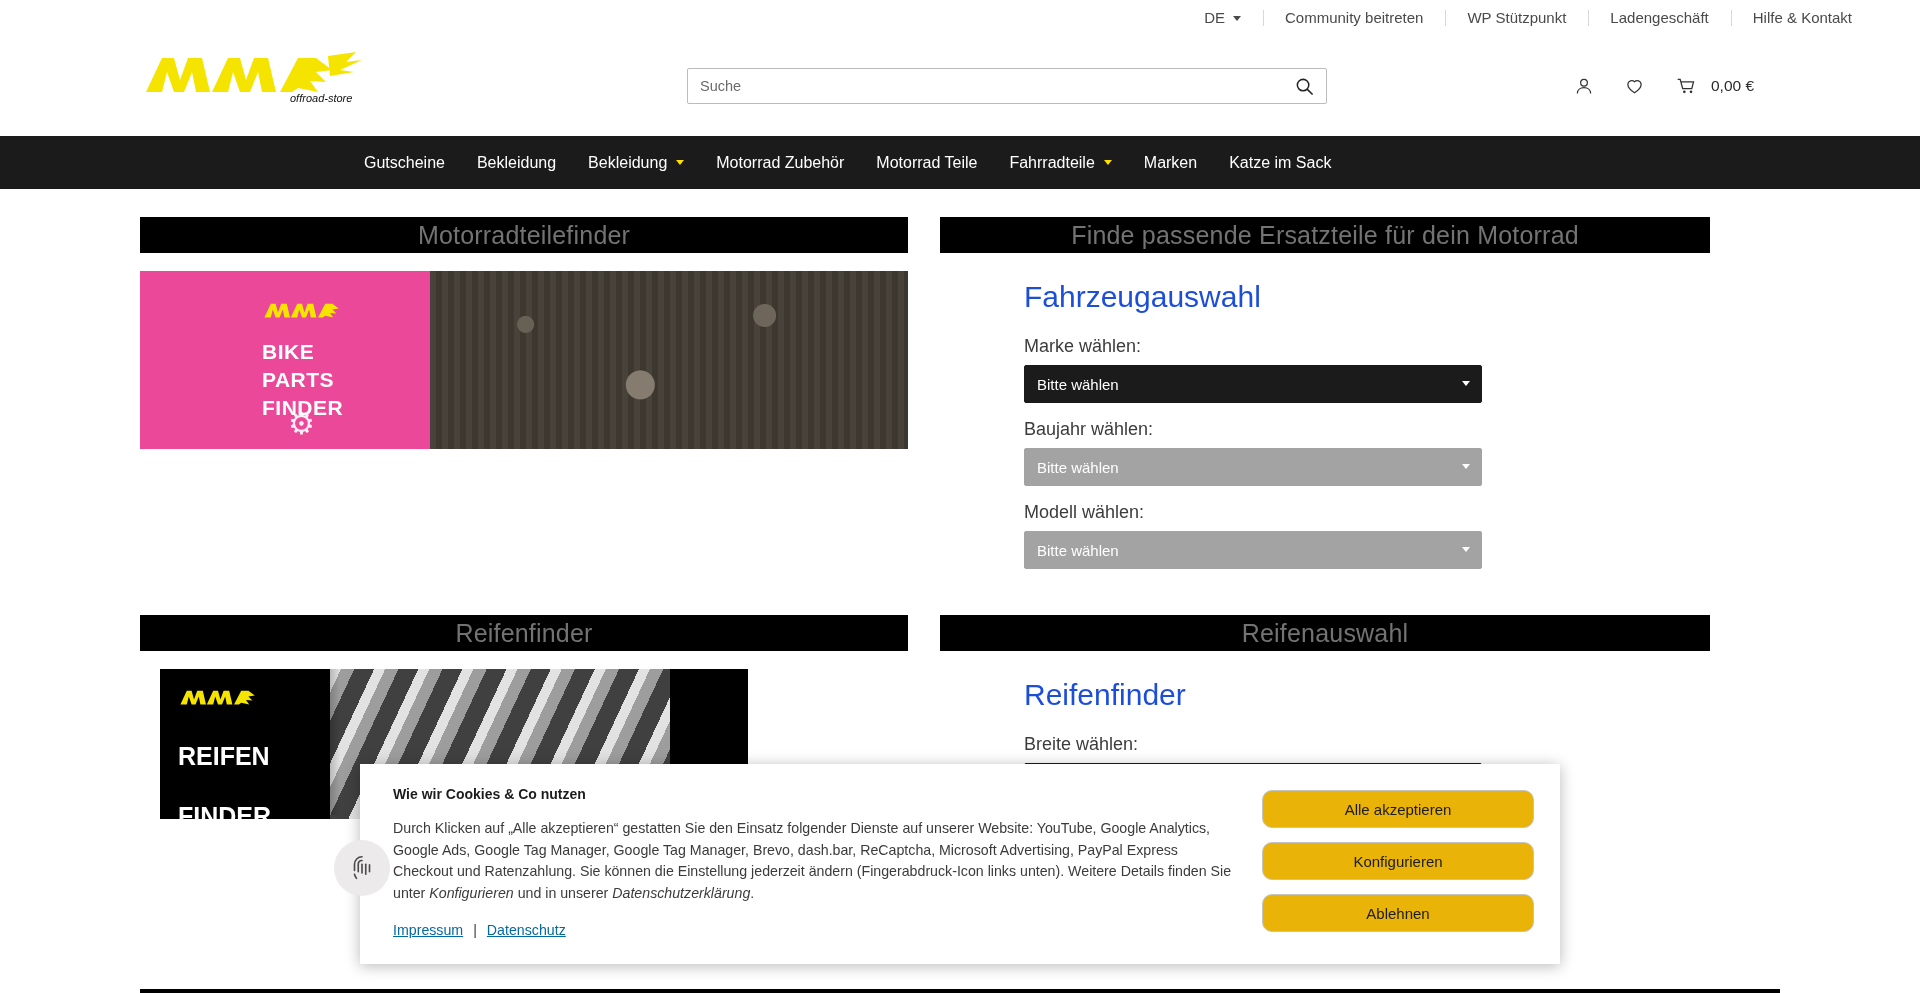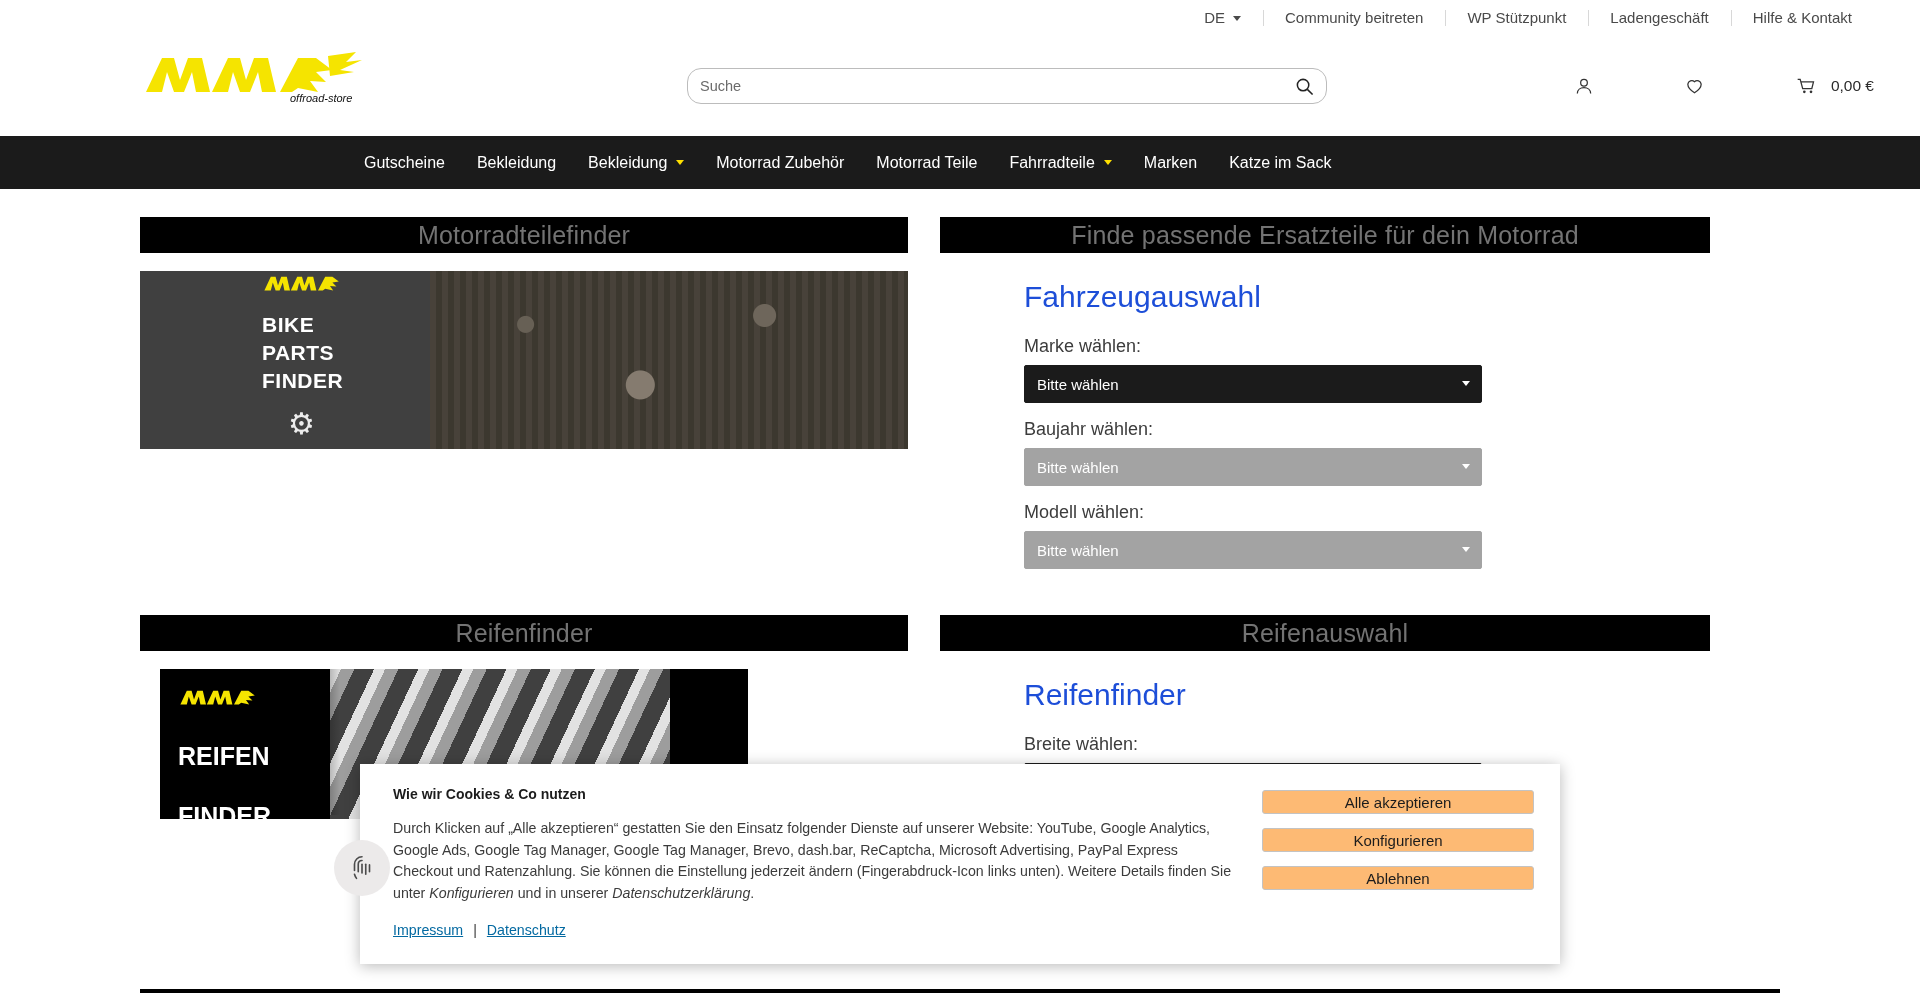--- a/index.html
+++ b/index.html
@@ -79,21 +79,21 @@
     justify-content: center;
   }
   .search-box {
     width: 640px;
     height: 36px;
     border: 1px solid #bcbcbc;
     background: #fff;
     display: flex;
     align-items: center;
     padding: 0 10px 0 12px;
-    border-radius: 14px;
+    border-radius: 2px;
   }
   .search-box input {
     flex: 1;
     border: none;
     outline: none;
     font-size: 14.5px;
     color: #555;
     font-family: "Liberation Sans", sans-serif;
     background: transparent;
   }
@@ -104,21 +104,21 @@
     cursor: pointer;
     padding: 0 2px;
     display: flex;
     align-items: center;
   }
 
   .header-actions {
     width: 300px;
     display: flex;
     align-items: center;
-    justify-content: space-between;
+    justify-content: flex-start;
     gap: 30px;
   }
   .hdr-icon { cursor: pointer; display: flex; align-items: center; }
   .cart {
     display: flex;
     align-items: center;
     gap: 14px;
     cursor: pointer;
   }
   .cart-total {
@@ -189,23 +189,24 @@
     background: #2a2a2a;
     cursor: pointer;
   }
   .banner-inner {
     position: absolute;
     inset: 0;
     display: flex;
   }
   .banner-left {
     width: 290px;
-    background: #404040;
+    background: #ec4899;
     display: flex;
     flex-direction: column;
+    justify-content: center;
     padding-left: 122px;
   }
   .banner-logo { margin-bottom: 10px; }
   .banner-text {
     color: #ffffff;
     font-size: 21px;
     line-height: 28px;
     font-weight: 600;
     letter-spacing: 0.5px;
   }
@@ -361,28 +362,28 @@
     cursor: pointer;
   }
   .cookie-btns {
     width: 272px;
     display: flex;
     flex-direction: column;
     gap: 14px;
     padding-top: 4px;
   }
   .cookie-btn {
-    height: 24px;
+    height: 38px;
     border: 1px solid #c3c3c3;
-    background: #fdba74;
+    background: #eab308;
     font-size: 15px;
     color: #1c1c1c;
     cursor: pointer;
     font-family: "Liberation Sans", sans-serif;
-    border-radius: 3px;
+    border-radius: 10px;
   }
   .fingerprint {
     position: absolute;
     left: 334px;
     top: 840px;
     width: 56px;
     height: 56px;
     border-radius: 50%;
     background: #eceaea;
     display: flex;

